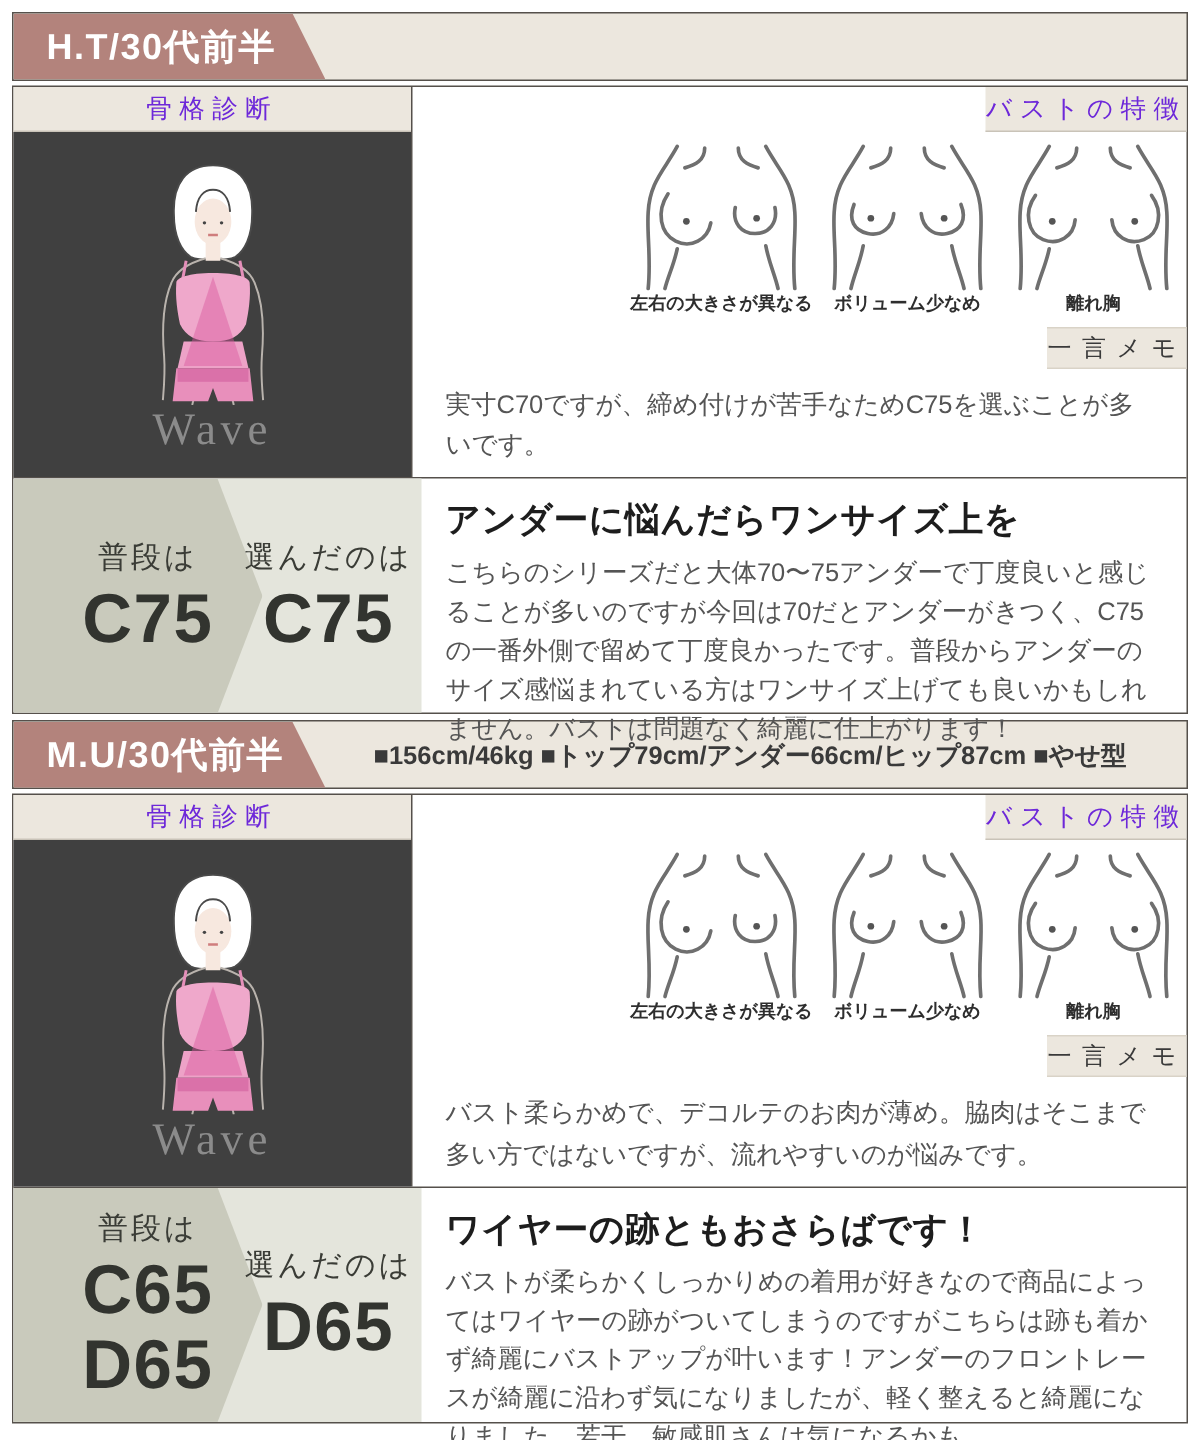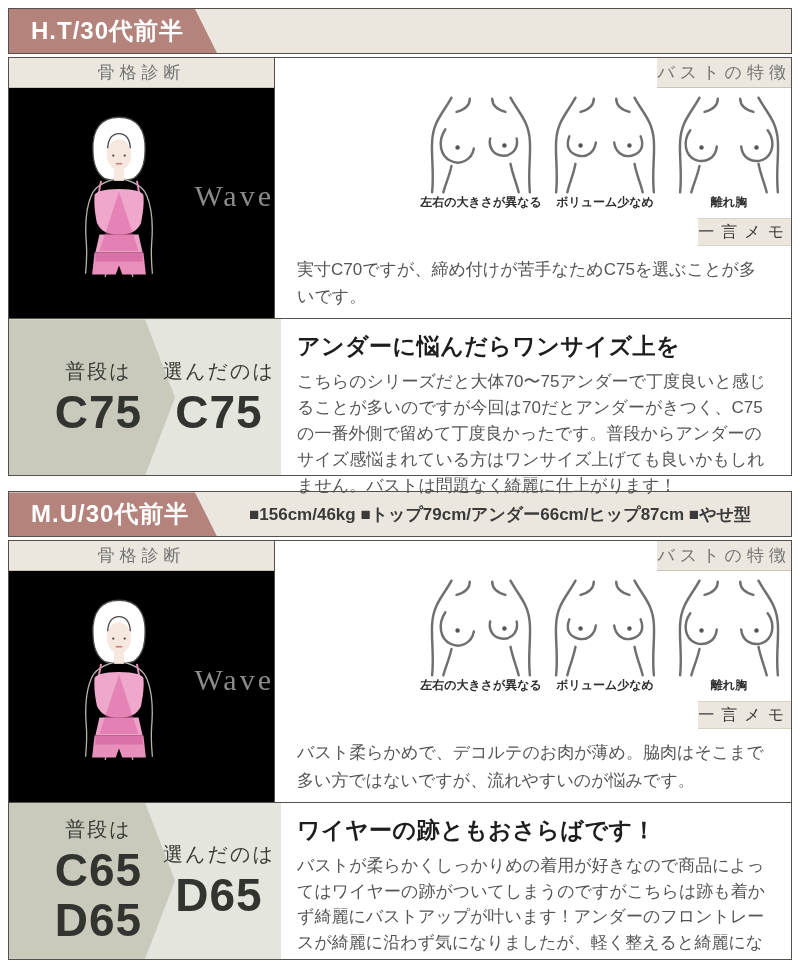--- a/index.html
+++ b/index.html
@@ -1,37 +1,37 @@
 <!DOCTYPE html>
 <html><head>
 <meta charset="utf-8">
 <style>
   * { box-sizing: border-box; }
   html,body { margin:0; padding:0; background:#ffffff; }
   body { width:800px; height:960px; font-family:"Liberation Sans","DejaVu Sans",sans-serif; color:#3d3d3d; }
   .page { padding:8px 8px 0 8px; }
 
-  .block { margin-bottom:15px; }
+  .block { margin-bottom:4px; }
 
   
   .block-header { display:flex; align-items:stretch; height:46px; border:1px solid #55504b; background:#ece7de; }
   .name-tag { flex:0 0 auto; width:208px; background:#b3837c; color:#ffffff;
     display:flex; align-items:center; padding-left:22px; font-size:24px; font-weight:bold; letter-spacing:1px;
     clip-path:polygon(0 0, calc(100% - 22px) 0, 100% 100%, 0 100%); }
   .stats { flex:1; display:flex; align-items:center; padding-left:32px; font-size:17px; font-weight:bold; color:#3a3a3a; }
 
   
   .block-body { border:1px solid #55504b; margin-top:3px; background:#fff; }
   .cols { display:flex; }
   .col-left { flex:0 0 auto; width:266px; border-right:1px solid #55504b; display:flex; flex-direction:column; }
   .col-right { flex:1; display:flex; flex-direction:column; min-width:0;align-items:flex-end; }
   .col-header { height:30px; background:#ece7de; border-bottom:1px solid #c9c3b8; flex:0 0 auto;
-    display:flex; align-items:center; justify-content:center; font-size:17px; letter-spacing:5px; color:#737373; }
-
-  .wave-area { flex:1; display:flex; flex-direction:row; align-items:center; justify-content:flex-end; padding-bottom:16px; background:#000000; }
+    display:flex; align-items:center; justify-content:center; font-size:17px; letter-spacing:5px; color:#6d28d9; }
+
+  .wave-area { flex:1; display:flex; flex-direction:column; align-items:center; justify-content:flex-end; padding-bottom:16px; background:#404040; }
   .wave-area svg { display:block; }
   .wave-label { font-family:"Liberation Serif","DejaVu Serif",serif; font-size:30px; color:#8b8b8b; letter-spacing:3px; line-height:1; margin-top:2px; }
 
   .figures { display:flex; align-items:flex-start; padding:8px 0 0 8px; height:130px; flex:0 0 auto; }
   .figure-slot { width:124px; flex:0 0 auto; display:flex; flex-direction:column; align-items:center; }
   .figure-slot svg { display:block; }
   .figure-label { font-size:12px; font-weight:bold; color:#2e2e2e; white-space:nowrap; margin-top:0px; }
 
   .memo-bar { height:28px; flex:0 0 auto; background:#ece7de; border-top:1px solid #d9d3c7; border-bottom:1px solid #d9d3c7;
     display:flex; align-items:center; justify-content:center; font-size:16px; letter-spacing:7px; color:#3a3a3a; }

